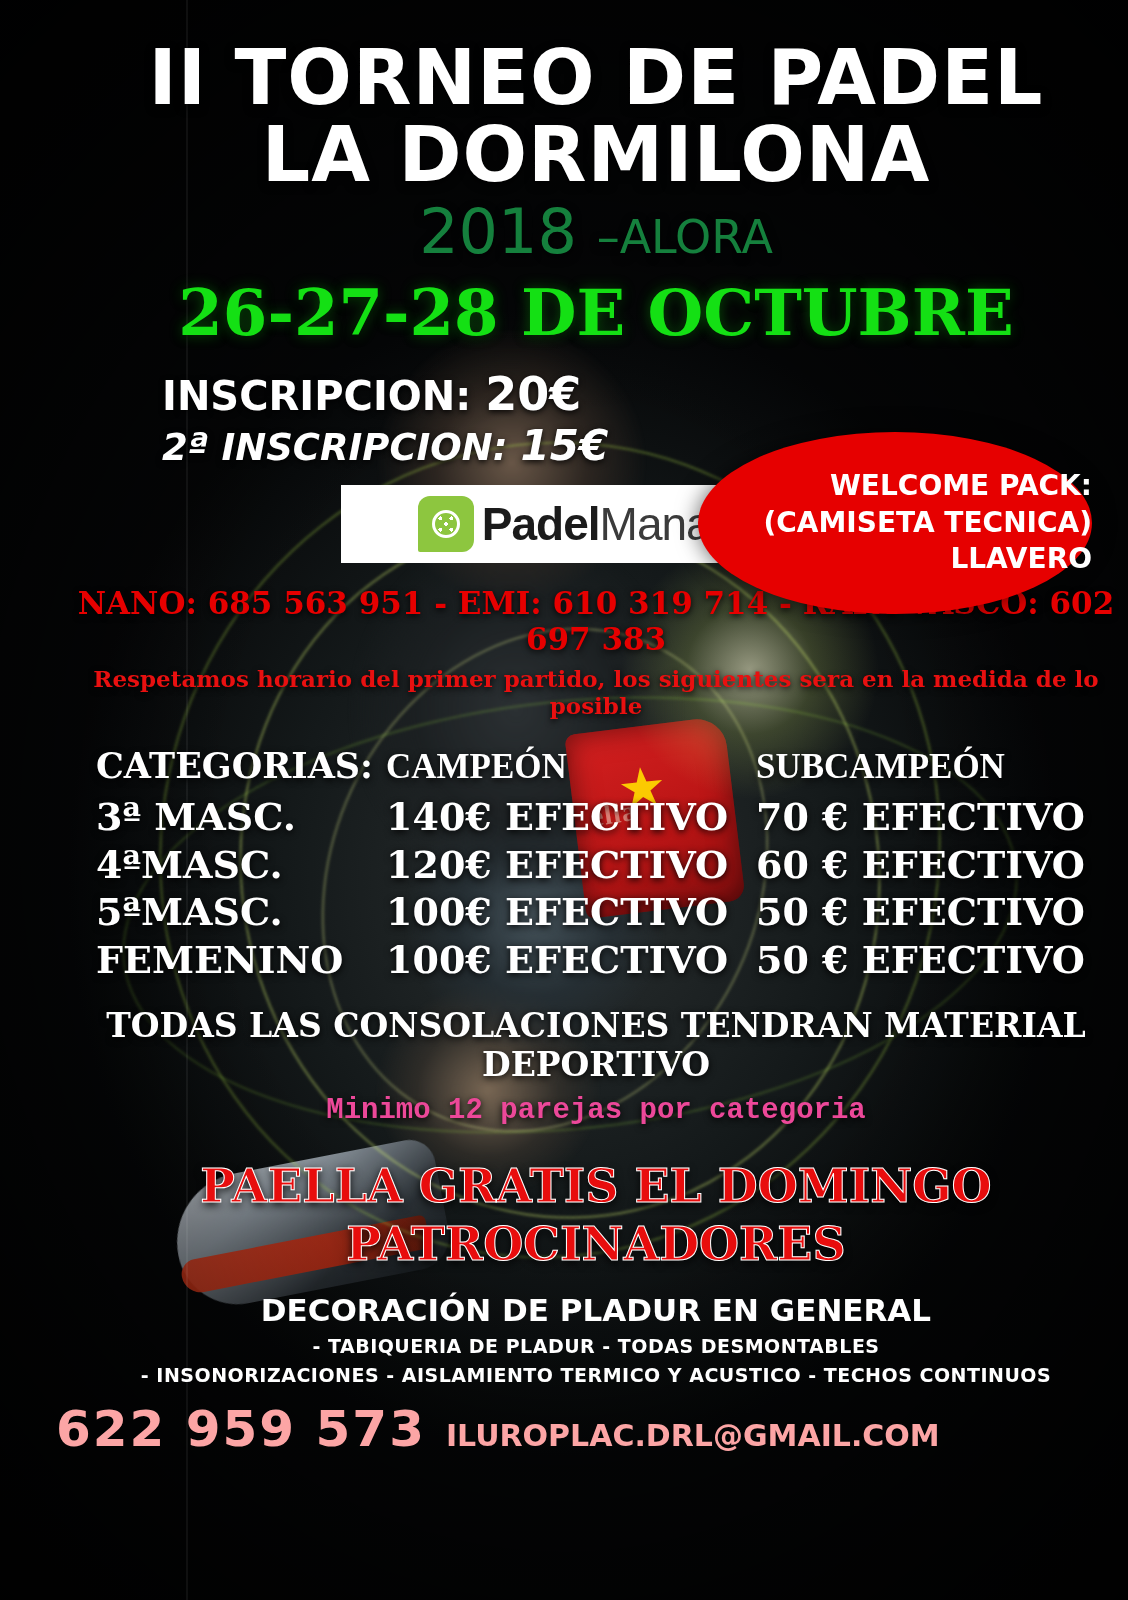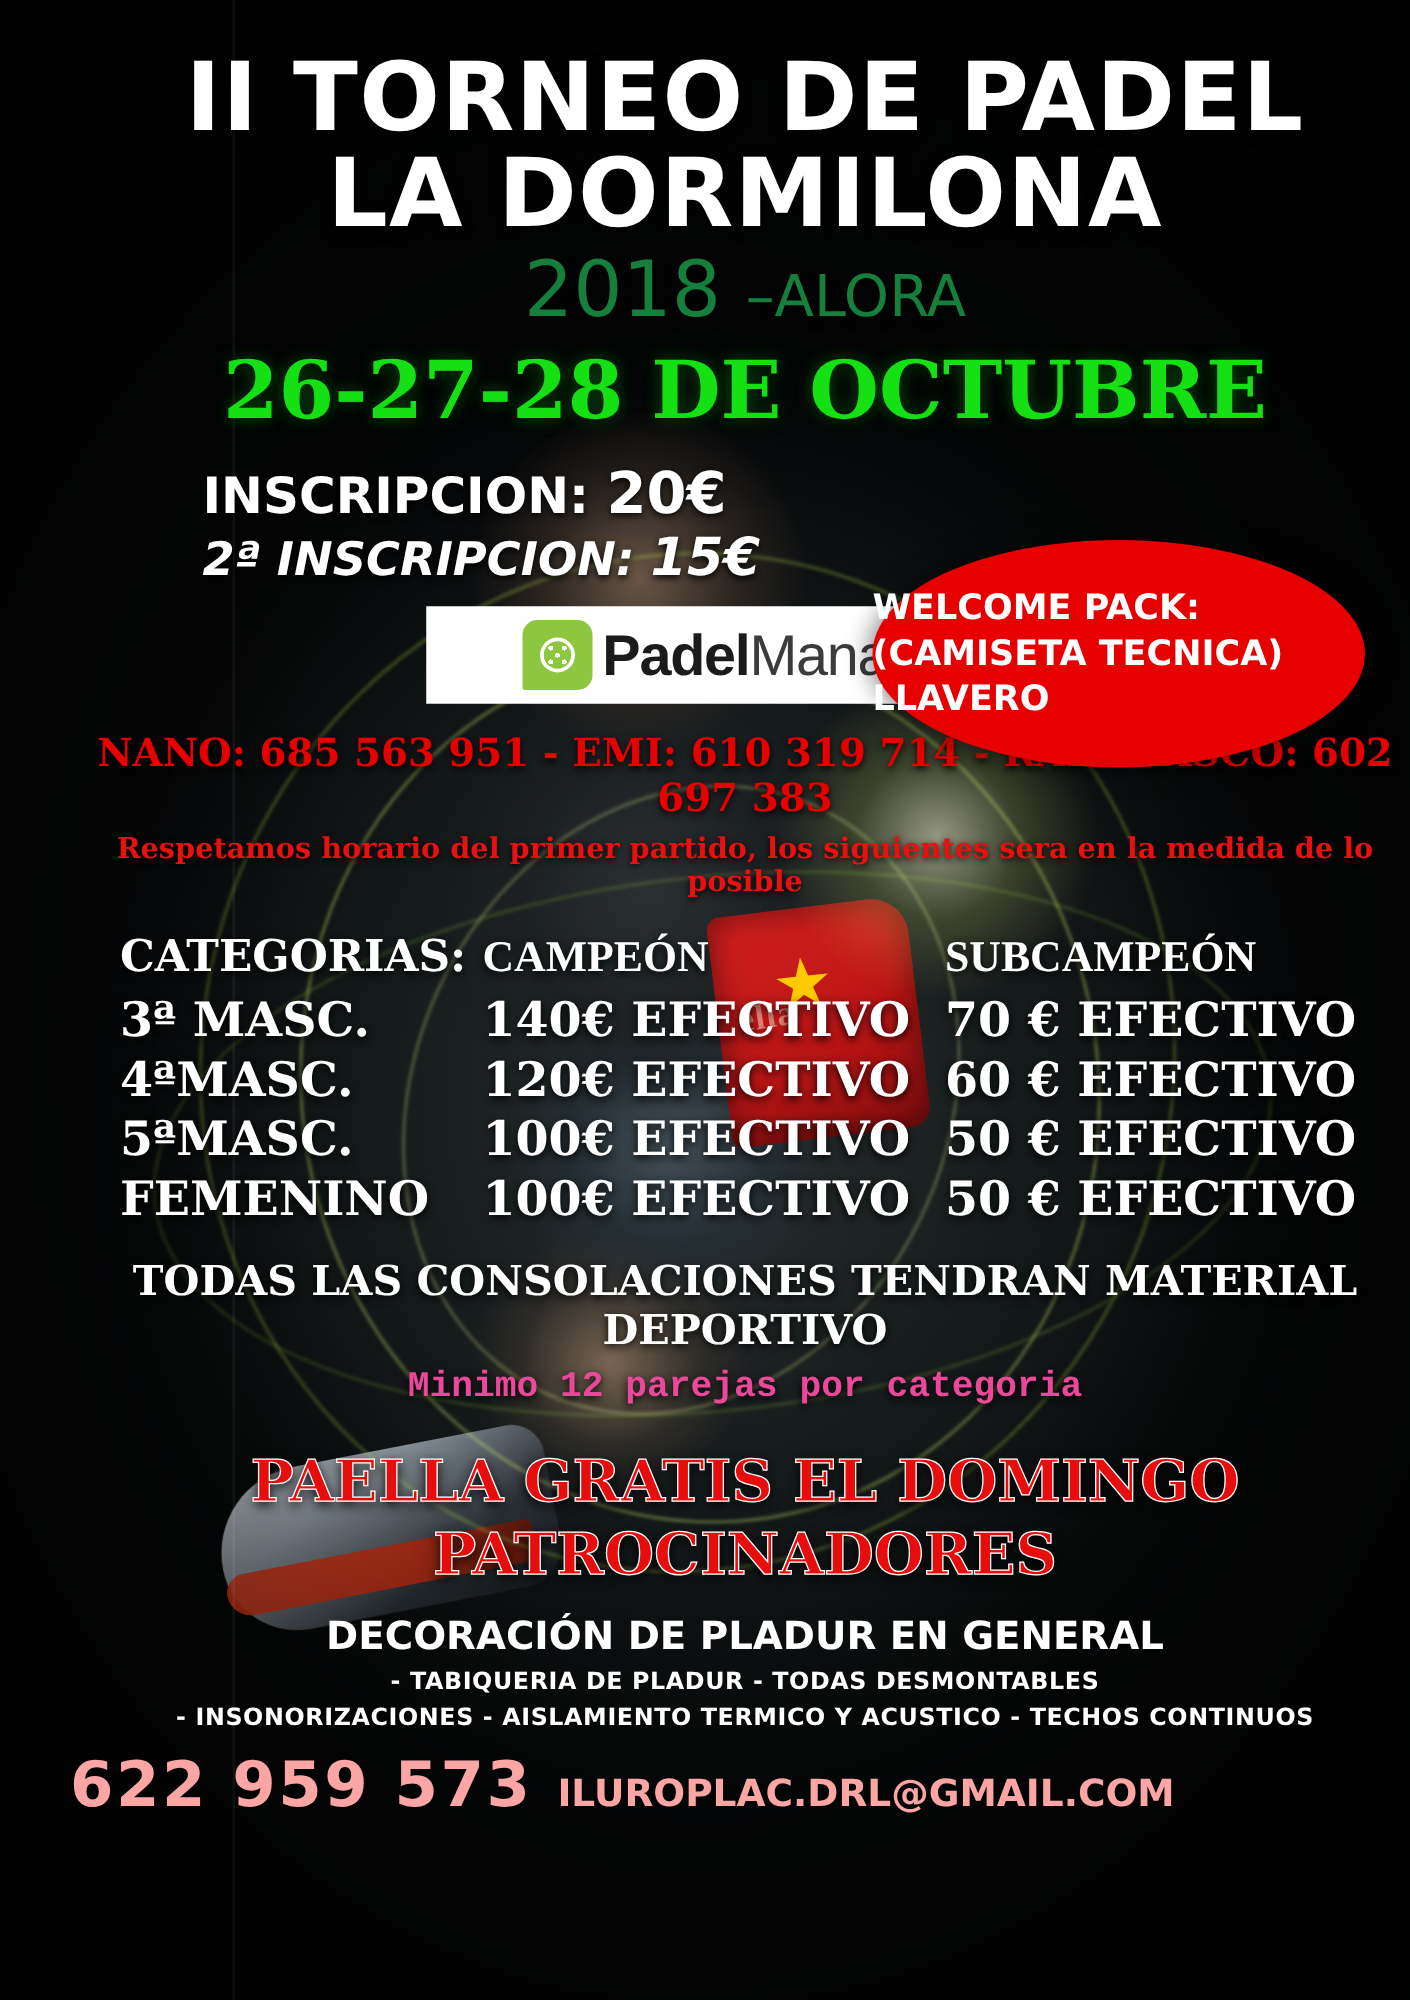--- a/index.html
+++ b/index.html
@@ -187,21 +187,21 @@
     width: 394px; height: 182px;
     background: #e60000;
     border-radius: 50%;
     color: #fff;
     font-family: "DejaVu Sans", sans-serif;
     font-weight: 700;
     font-size: 28px;
     line-height: 1.32;
     display: flex;
     flex-direction: column;
-    align-items: flex-start;
+    align-items: flex-end;
     justify-content: center;
     box-shadow: 0 0 22px rgba(0,0,0,0.6);
     z-index: 7;
   }
 
   .pm-logo {
     position: relative;
     margin: 14px auto 0;
     width: 510px; height: 78px;
     background: #fff;

